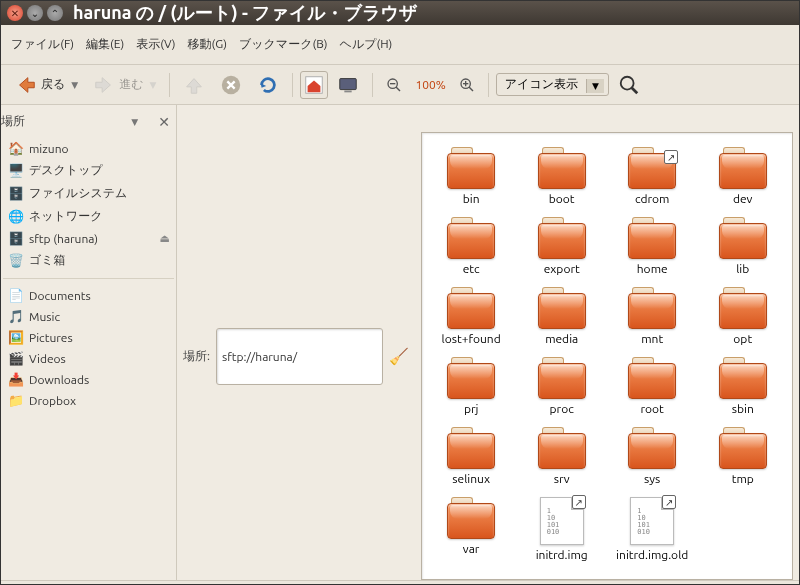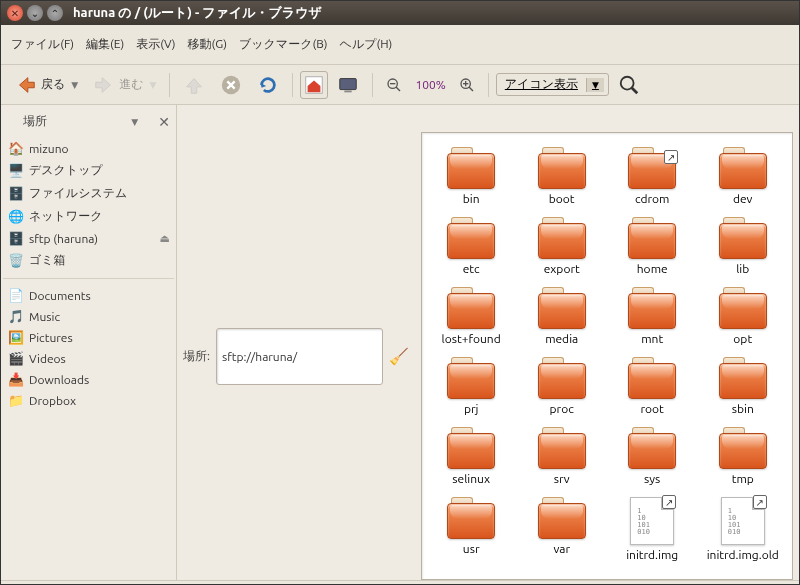--- a/index.html
+++ b/index.html
@@ -3,40 +3,40 @@
 <meta charset="utf-8">
 <style>
 * { margin:0; padding:0; box-sizing:border-box; font-family:"Ubuntu","DejaVu Sans",sans-serif; font-size:12px; }
 body { width:800px; height:585px; background:#f0ebe2; overflow:hidden; border:1px solid #333; }
 
 
 .titlebar { height:24px; background:linear-gradient(#5a524a,#3e3832); display:flex; align-items:center; padding:0 6px; color:#fff; font-weight:bold; }
 .win-btn { width:16px; height:16px; border-radius:50%; margin-right:4px; display:flex; align-items:center; justify-content:center; font-size:10px; cursor:pointer; }
 .win-close { background:radial-gradient(#f6a08a,#d9432e); color:#5a1b0f; }
 .win-min, .win-max { background:radial-gradient(#aaa,#777); color:#333; }
-.title-text { margin-left:6px; font-size:13px; }
+.title-text { margin-left:6px; font-size:18px; }
 
 
 .menubar { height:40px; background:#ece7dd; display:flex; align-items:center; padding:0 4px; border-bottom:1px solid #d0cabe; }
 .menu-item { padding:3px 6px; cursor:pointer; color:#333; }
 
 
 .toolbar { height:40px; background:#ece7dd; display:flex; align-items:center; padding:0 8px; gap:3px; border-bottom:1px solid #d0cabe; }
 .tbtn { display:flex; align-items:center; padding:4px 6px; border-radius:3px; cursor:pointer; }
 .tbtn.disabled { opacity:.45; cursor:default; }
 .tlabel { margin-left:4px; color:#333; }
 .sep { width:1px; height:24px; background:#cfc9bc; margin:0 4px; }
-.zoom-val { padding:0 4px; color:#701a75; }
-.view-select { display:flex; align-items:center; background:#ece7dd; border:1px solid #b8b0a2; border-radius:3px; padding:2px 4px 2px 8px; cursor:pointer;text-decoration:underline; }
+.zoom-val { padding:0 4px; color:#c2410c; }
+.view-select { display:flex; align-items:flex-end; background:#ece7dd; border:1px solid #b8b0a2; border-radius:3px; padding:2px 4px 2px 8px; cursor:pointer; }
 .view-select .chev { background:#d8d2c4; border-left:1px solid #b8b0a2; padding:2px 5px; margin-left:8px; font-size:9px; }
 
 
 .main { display:flex; height:calc(100% - 24px - 24px - 40px - 20px); }
 .side { width:176px; background:#f0ebe2; border-right:1px solid #cfc9bc; display:flex; flex-direction:column; }
-.side-head { display:flex; align-items:center; padding:8px 6px 6px 22px; }
+.side-head { display:flex; align-items:center; padding:8px 6px 6px 0; }
 .side-head .lbl { flex:1; color:#444; }
 .side-head .chev { font-size:9px; color:#777; margin-right:20px; }
 .side-head .x { color:#666; cursor:pointer; font-weight:bold; font-size:14px; }
 .side-list { padding:2px 4px; }
 .srow { display:flex; align-items:center; padding:3px 2px; cursor:pointer; border-radius:2px; }
 .srow .ic { width:18px; text-align:center; margin-right:4px; font-size:13px; }
 .srow .txt { flex:1; color:#333; }
 .srow .ej { color:#888; font-size:11px; }
 .side-sep { height:1px; background:#d6d0c2; margin:4px 2px; }
 
@@ -398,28 +398,20 @@
               <div class="shine"></div>
             </div>
             <div class="name">tmp</div>
           </div>
           <div class="item">
             <div class="folder">
               <div class="tab"></div>
               <div class="body"></div>
               <div class="shine"></div>
             </div>
-            <div class="name">usr</div>
-          </div>
-          <div class="item">
-            <div class="folder">
-              <div class="tab"></div>
-              <div class="body"></div>
-              <div class="shine"></div>
-            </div>
             <div class="name">var</div>
           </div>
           <div class="item">
             <div class="fileic">
               <div class="corner"></div>
               <div class="bits">1<br>10<br>101<br>010</div>
               <div class="link">↗</div>
             </div>
             <div class="name">initrd.img</div>
           </div>

